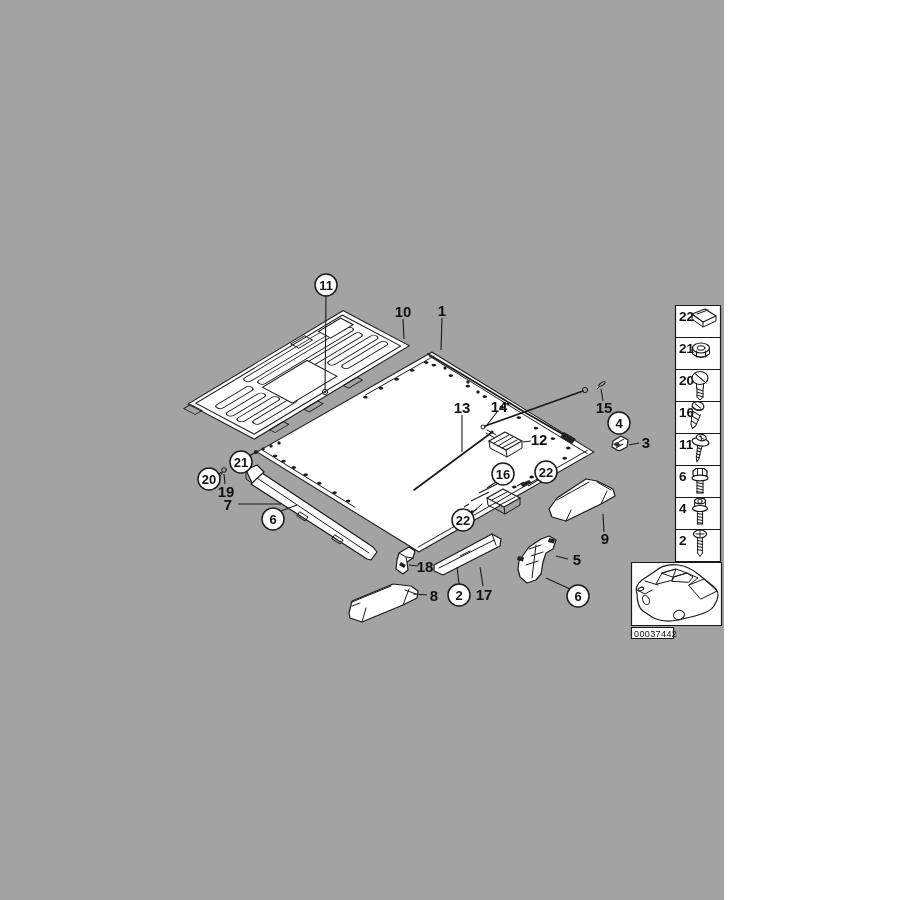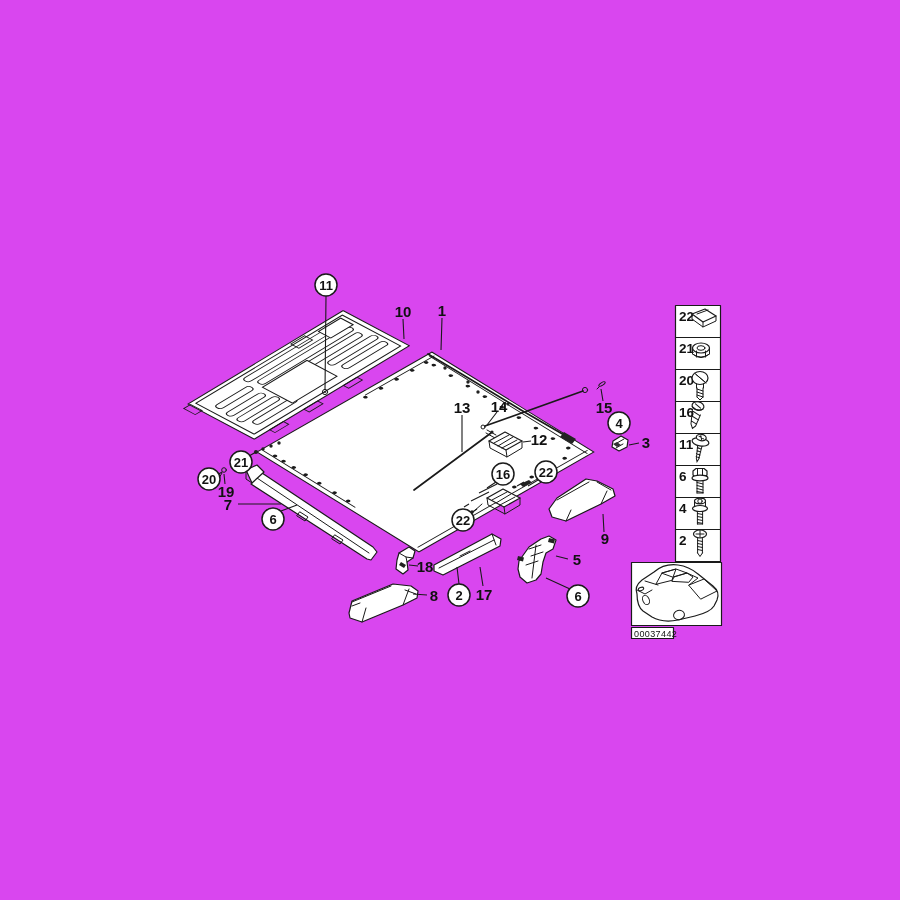--- a/index.html
+++ b/index.html
@@ -1,16 +1,16 @@
 <!DOCTYPE html>
 <html><head>
 <meta charset="utf-8">
 <style>
   html,body{margin:0;padding:0;background:#fff;}
-  .page{position:relative;width:900px;height:900px;background:#d946ef;overflow:hidden;
+  .page{position:relative;width:724px;height:900px;background:#a3a3a3;overflow:hidden;
         font-family:"Liberation Sans",sans-serif;}
   svg{position:absolute;left:0;top:0;}
   .ln  {fill:none;stroke:#1a1a1a;stroke-width:1.2;stroke-linecap:round;stroke-linejoin:round;}
   .lnt {fill:none;stroke:#1a1a1a;stroke-width:1;stroke-linecap:round;}
   .lnf {fill:#fff;stroke:#1a1a1a;stroke-width:1.2;stroke-linejoin:round;}
   .dk  {fill:#222;stroke:none;}
   .ld  {fill:none;stroke:#1a1a1a;stroke-width:1.1;}
   .rod {fill:none;stroke:#1a1a1a;stroke-width:1.7;stroke-linecap:round;}
   .co-circle{fill:#fff;stroke:#1a1a1a;stroke-width:1.5;}
   .co-text{font:700 13px "Liberation Sans",sans-serif;text-anchor:middle;fill:#111;}

